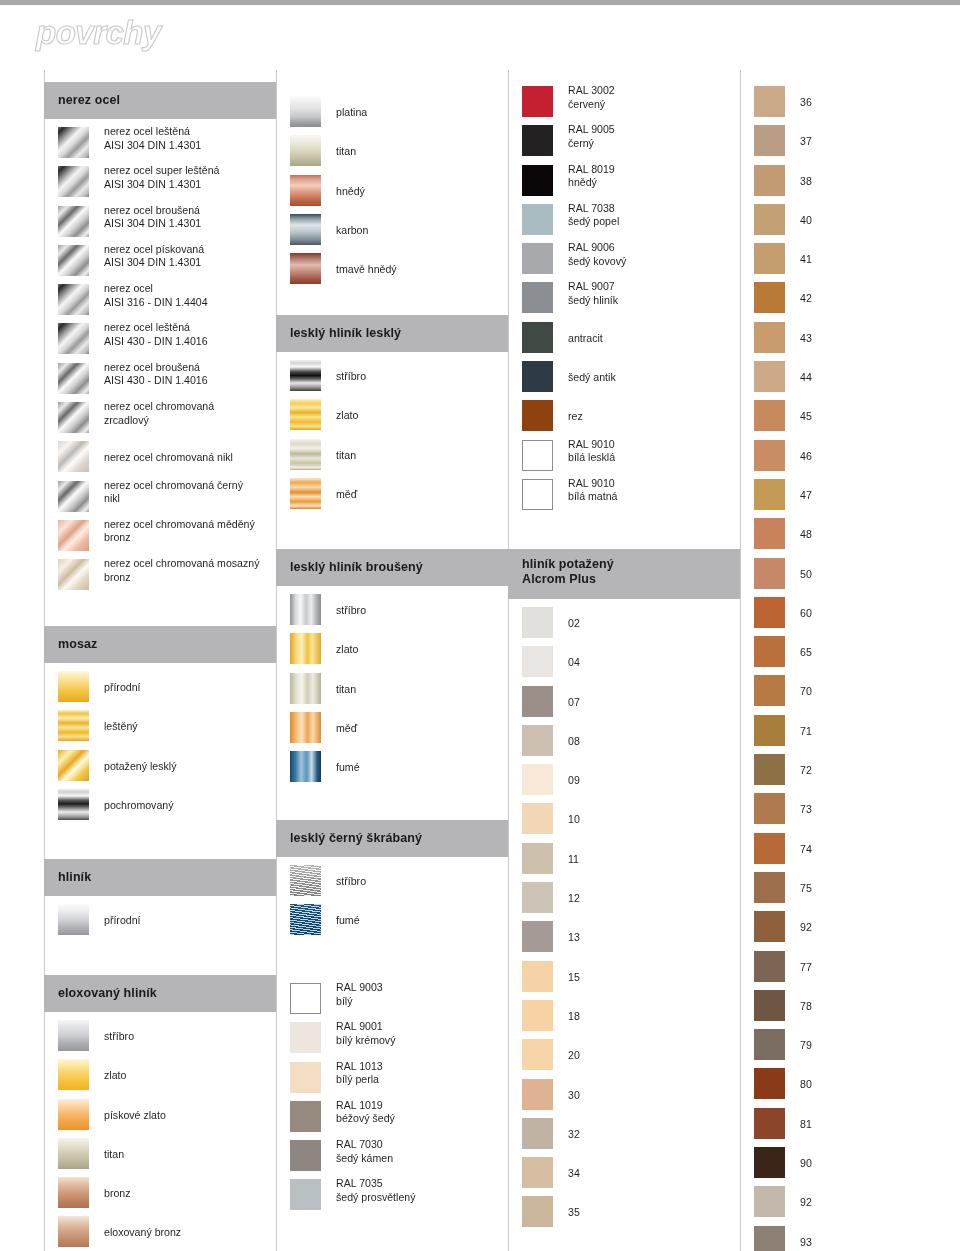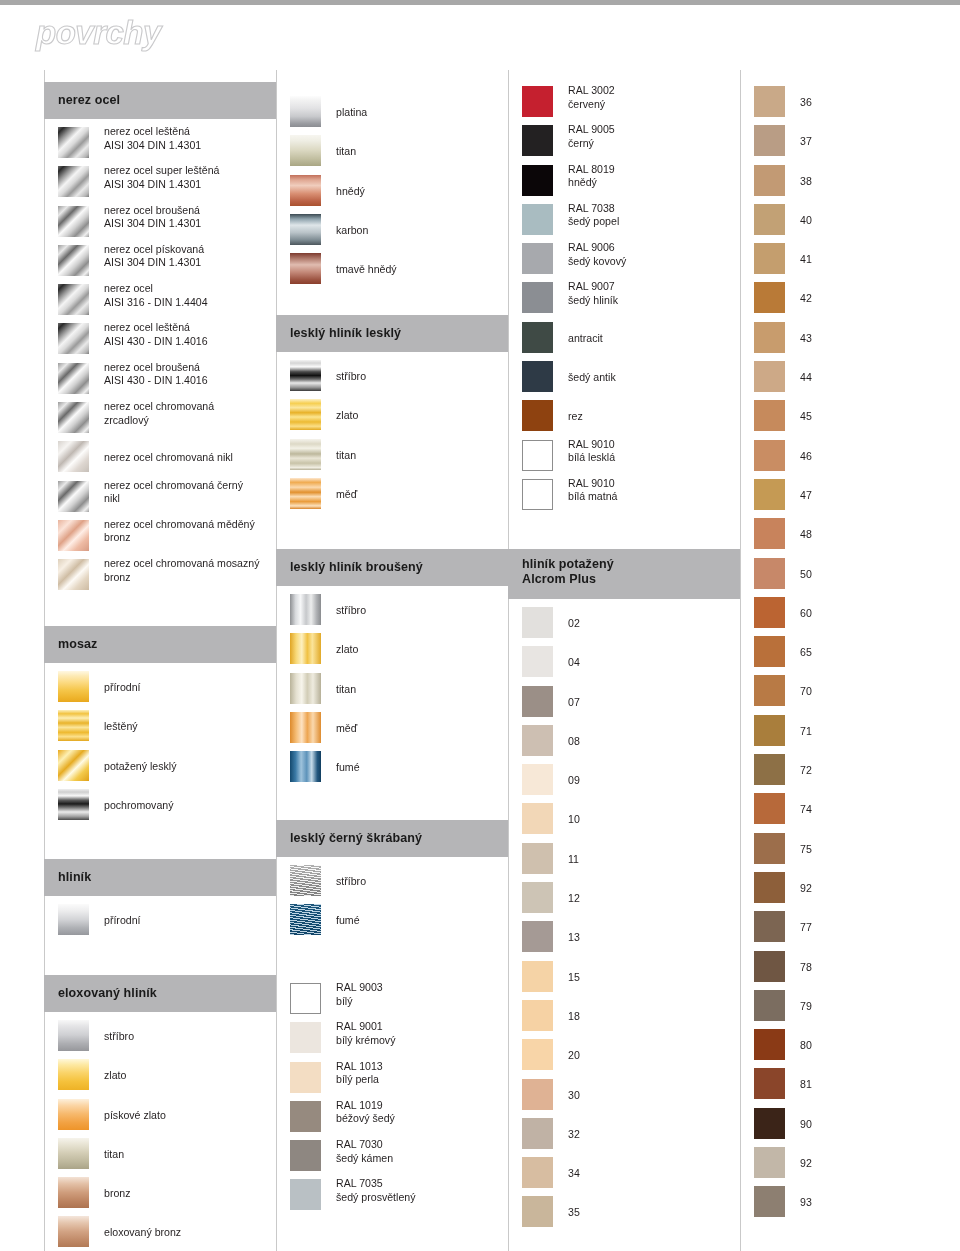--- a/index.html
+++ b/index.html
@@ -552,20 +552,24 @@
           </div>
           <div class="row">
             <div class="sw" style="background: rgb(169, 126, 60); border: 0px;"></div>
             <div class="num">71</div>
           </div>
           <div class="row">
             <div class="sw" style="background: rgb(141, 112, 70); border: 0px;"></div>
             <div class="num">72</div>
           </div>
           <div class="row">
+            <div class="sw" style="background: rgb(174, 122, 78); border: 0px;"></div>
+            <div class="num">73</div>
+          </div>
+          <div class="row">
             <div class="sw" style="background: rgb(183, 105, 58); border: 0px;"></div>
             <div class="num">74</div>
           </div>
           <div class="row">
             <div class="sw" style="background: rgb(156, 110, 75); border: 0px;"></div>
             <div class="num">75</div>
           </div>
           <div class="row">
             <div class="sw" style="background: rgb(141, 95, 58); border: 0px;"></div>
             <div class="num">92</div>

